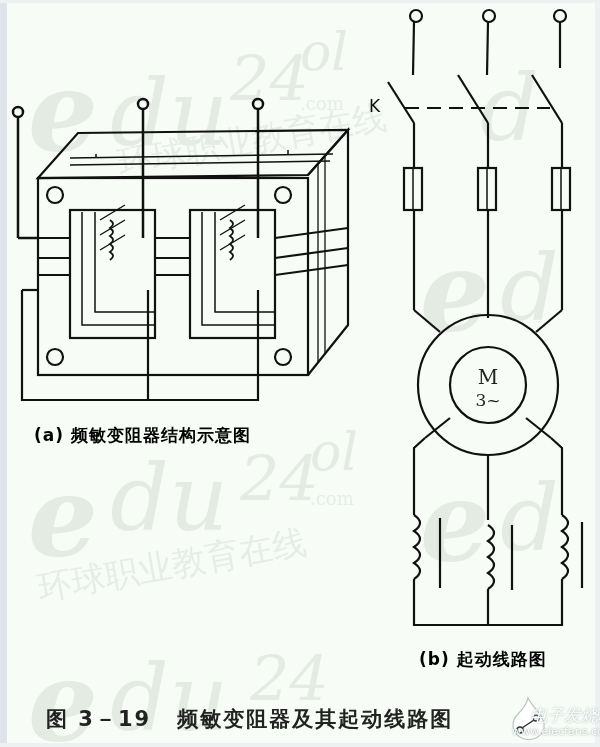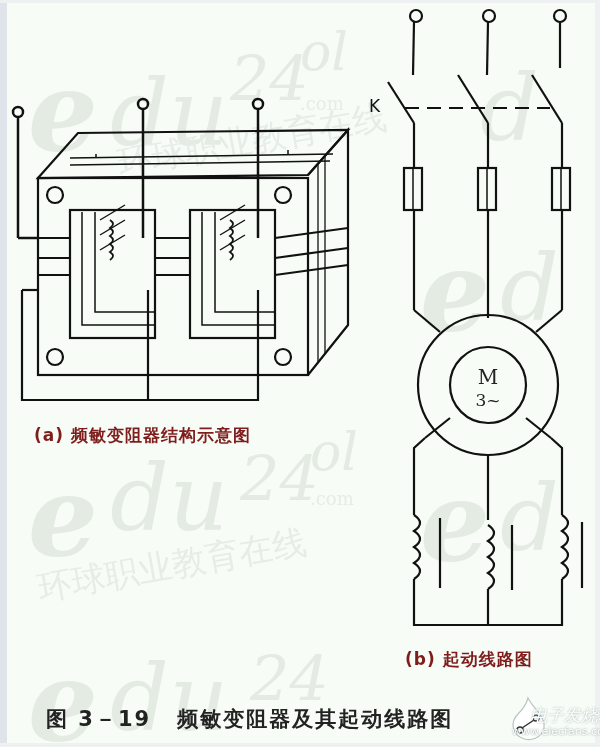--- a/index.html
+++ b/index.html
@@ -9,23 +9,23 @@
       font-family: "DejaVu Serif", serif;
       position: relative;
     }
     .frame-top { position: absolute; left: 0; top: 0; width: 600px; height: 3px; background: #eef1f2; }
     .frame-left { position: absolute; left: 0; top: 3px; width: 7px; height: 744px; background: #dfe4ea; }
     .frame-right { position: absolute; right: 0; top: 0; width: 5px; height: 747px; background: #eef1f2; }
     .frame-bottom { position: absolute; left: 0; bottom: 0; width: 600px; height: 4px; background: #eef1f2; }
     svg.diagram { position: absolute; left: 0; top: 0; }
     .wm { fill: #e3ebe3; font-family: "DejaVu Serif", serif; font-style: italic; }
     .wm-cn { fill: #e6ede6; font-family: "DejaVu Serif", serif; }
-    .caption { position: absolute; font-family: "DejaVu Sans", sans-serif; font-weight: bold; color: #7f1d1d; white-space: nowrap; }
+    .caption { position: absolute; font-family: "DejaVu Sans", sans-serif; font-weight: bold; color: #000000; white-space: nowrap; }
     .caption-a { left: 34px; top: 424px; font-size: 17px; letter-spacing: 1px; }
-    .caption-b { left: 405px; top: 648px; font-size: 17px; letter-spacing: 1px; }
+    .caption-b { left: 419px; top: 648px; font-size: 17px; letter-spacing: 1px; }
     .caption-fig { left: 46px; top: 705px; font-size: 21px; letter-spacing: 2px; color: #222; }
     .caption-fig .sp { display: inline-block; width: 26px; }
     .logo { position: absolute; left: 508px; top: 696px; }
     .logo-name { position: absolute; left: 530px; top: 704px; font-size: 17px; font-style: italic; color: #fff; font-family: "DejaVu Serif", serif; text-shadow: 0 0 2px #9aa; white-space: nowrap; }
     .logo-url { position: absolute; left: 512px; top: 725px; font-size: 11px; color: #fff; font-family: "DejaVu Sans", sans-serif; text-shadow: 0 0 2px #7a8a8a; white-space: nowrap; }
   </style>
 </head>
 <body>
 
 <div class="frame-top"></div>

